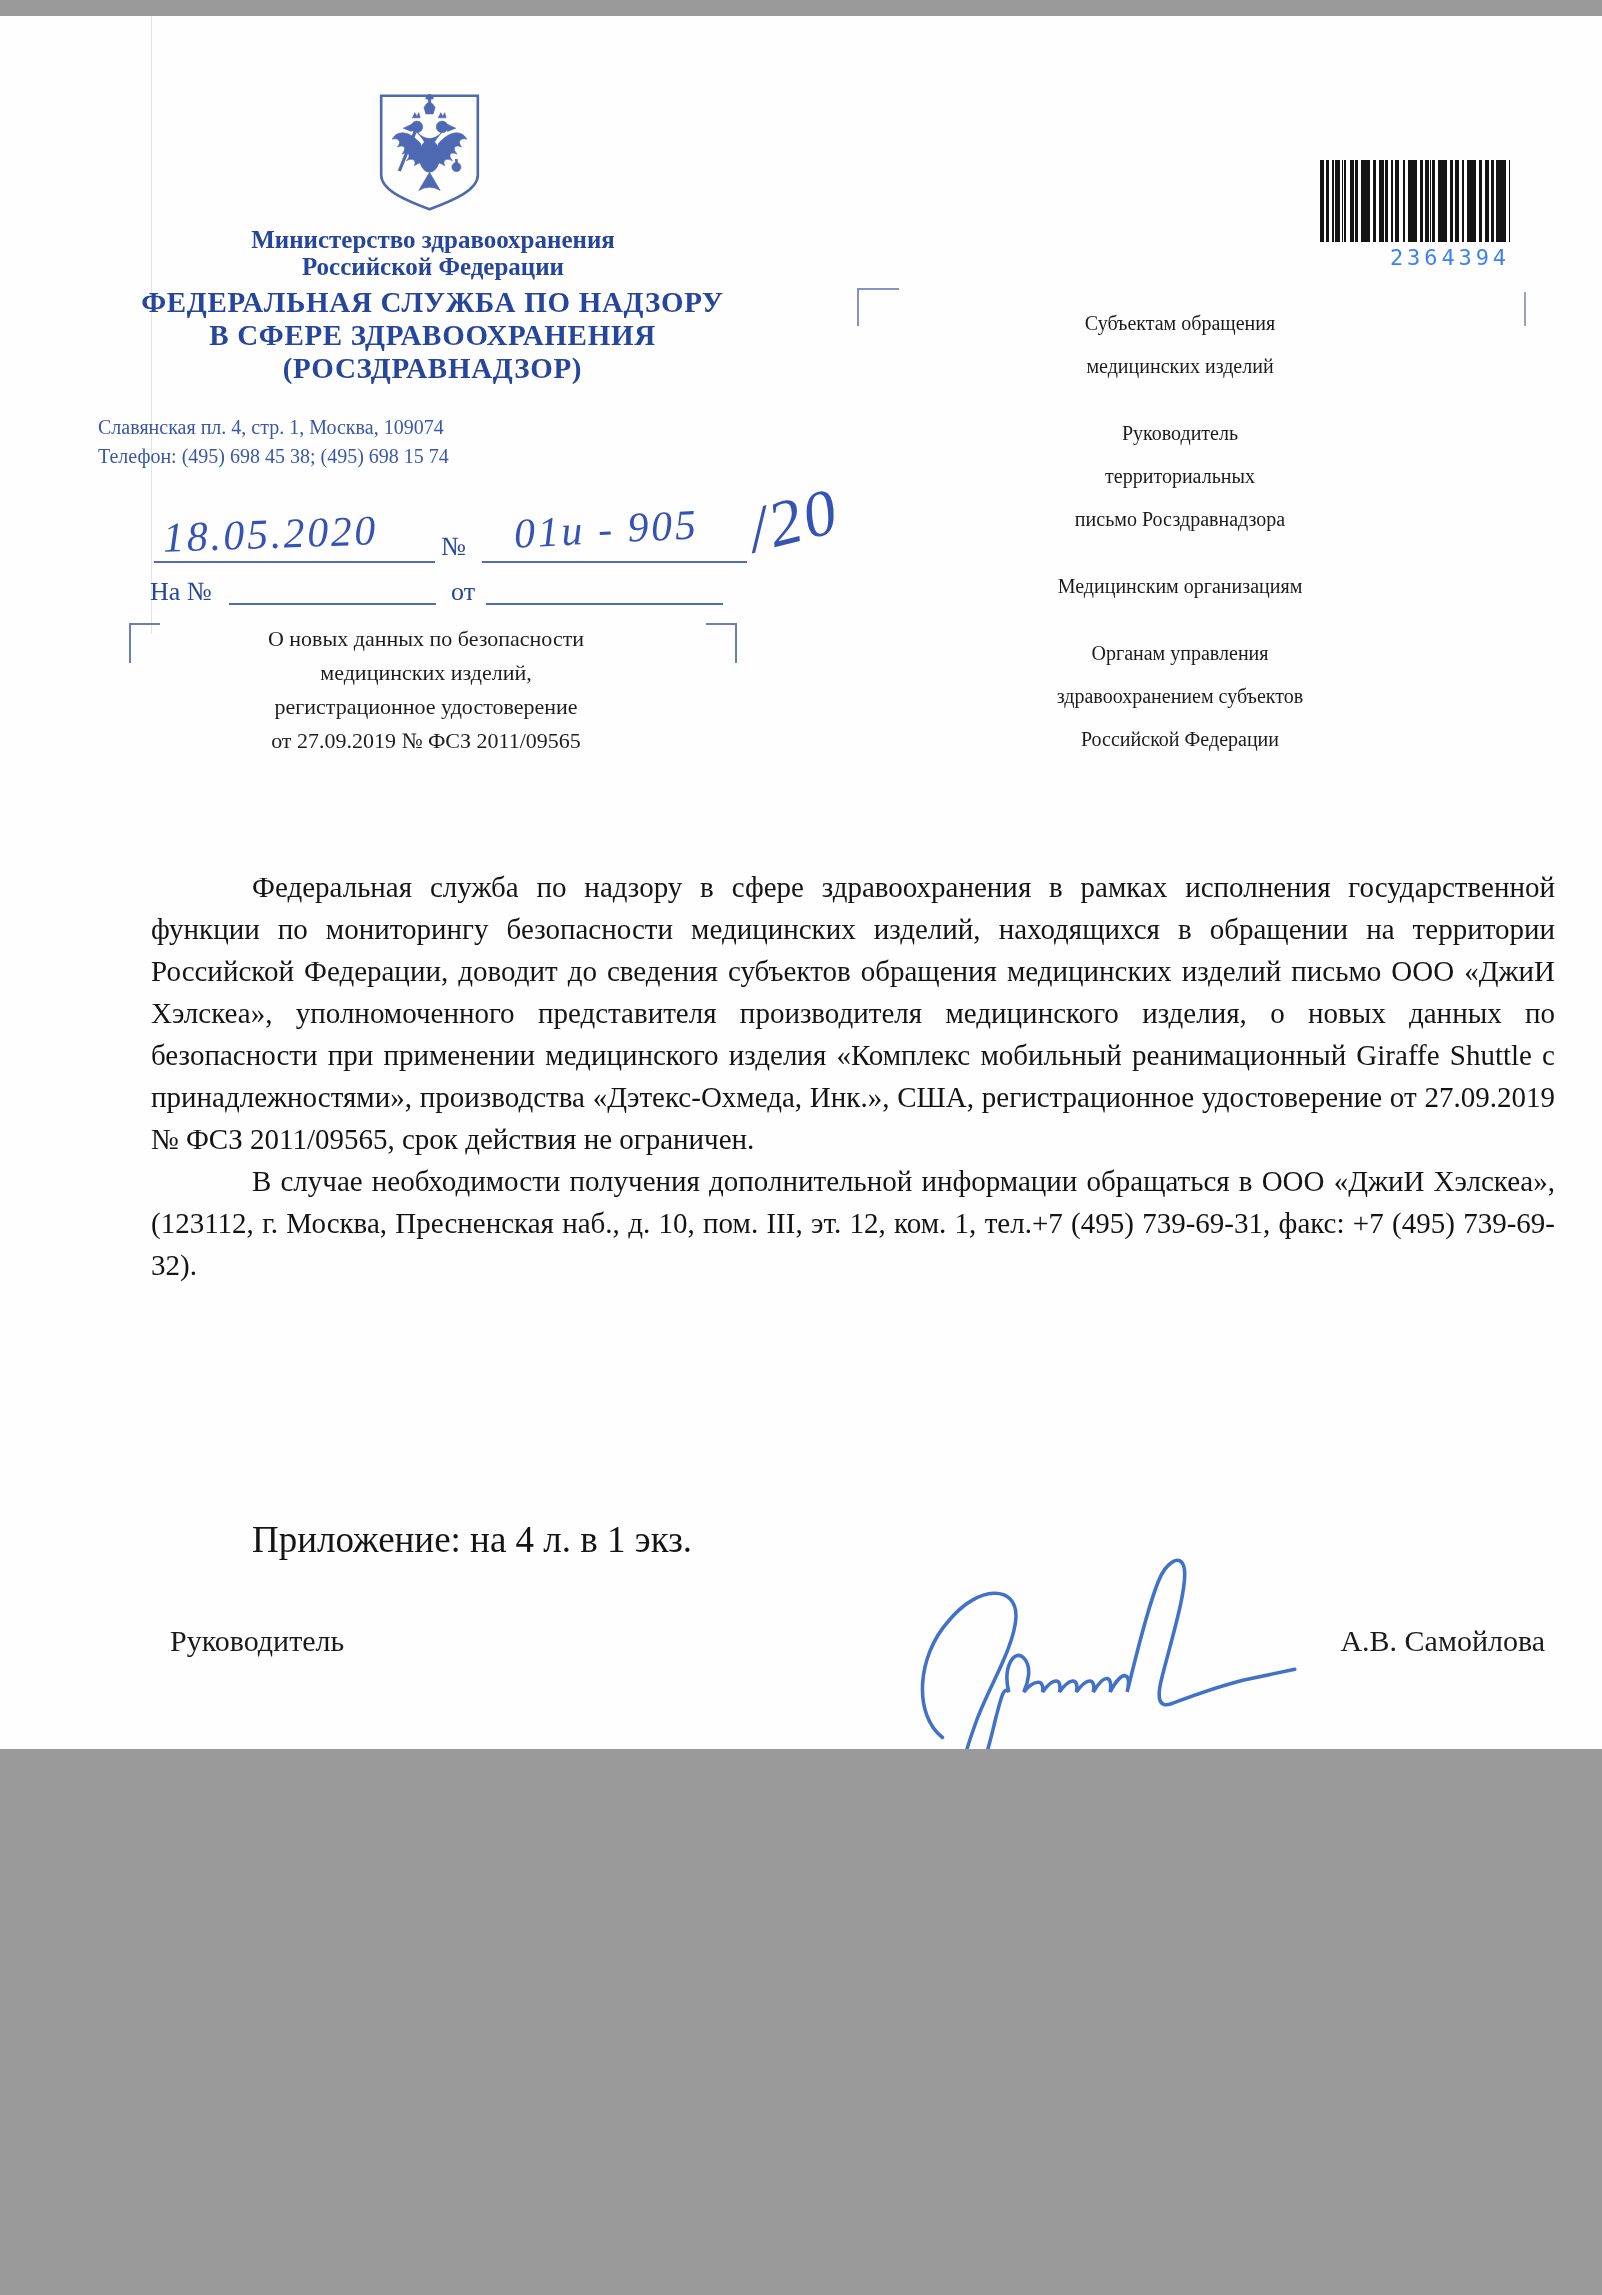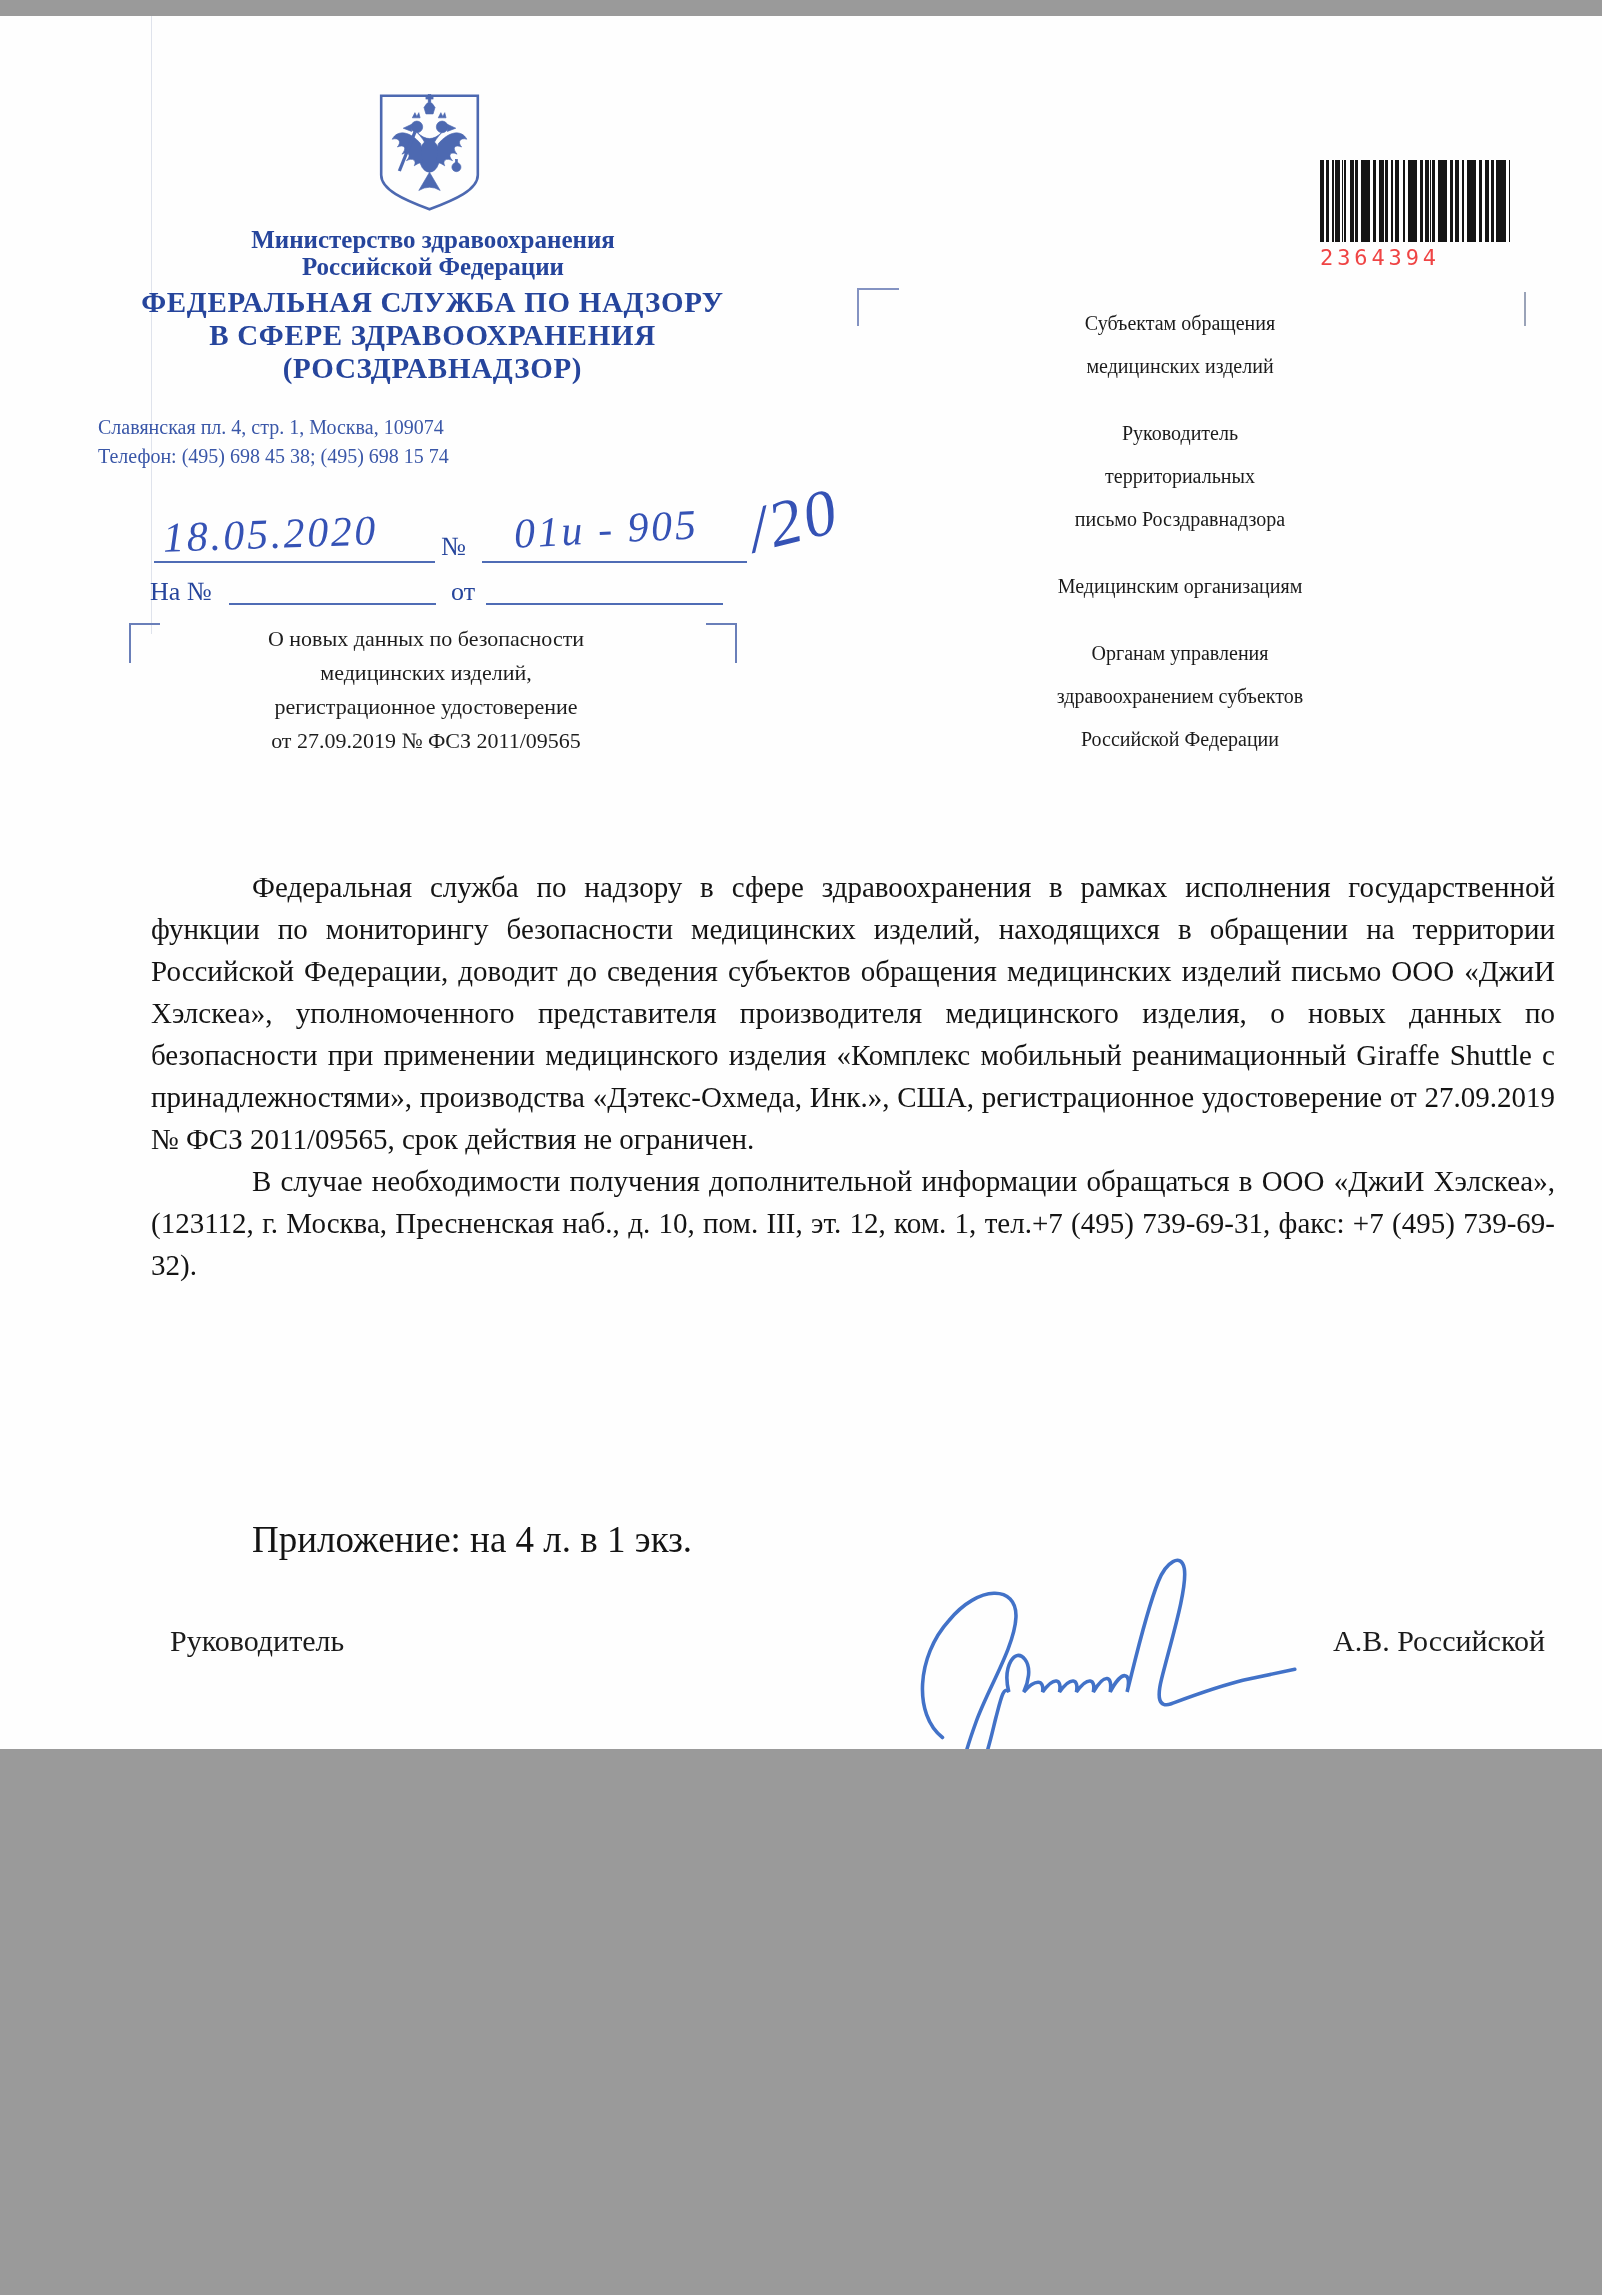--- a/index.html
+++ b/index.html
@@ -54,22 +54,22 @@
   .tick-right { left:1524px; top:276px; width:0; height:34px; border-left:2px solid #9aa3b8; }
   
   .barcode-bars {
     left:1320px; top:144px; width:190px; height:82px;
     background-image:
       repeating-linear-gradient(90deg,#141414 0 2.6px, transparent 2.6px 5.9px),
       repeating-linear-gradient(90deg,#141414 0 3.9px, transparent 3.9px 15px),
       repeating-linear-gradient(90deg,#141414 0 1.3px, transparent 1.3px 22px);
   }
   .barcode-number {
-    left:1320px; top:229px; width:190px; text-align:left;
-    font-family:"DejaVu Sans Mono", monospace; font-size:22px; letter-spacing:3.9px; color:#ef4444;
+    left:1320px; top:229px; width:190px; text-align:right;
+    font-family:"DejaVu Sans Mono", monospace; font-size:22px; letter-spacing:3.9px; color:#3b82f6;
   }
   
   .recipients {
     left:910px; top:286px; width:540px; text-align:center;
     font-size:20px; line-height:43px; color:#1b1b1b;
   }
   .recipient-group { margin-bottom:24px; }
   
   .body-text {
     left:151px; top:850px; width:1404px;
@@ -182,16 +182,16 @@
   <svg class="abs signature-svg" viewBox="0 0 720 400">
     <path d="M70,330 C25,295 30,205 80,150 C125,95 185,95 183,145 C181,190 140,255 122,305
              C104,355 92,392 112,392 C132,392 142,340 152,300 C160,270 164,250 172,260
              C162,220 182,190 197,210 C207,223 202,245 195,260
              C212,240 227,240 224,260 C242,235 254,240 250,260 C268,235 280,240 276,260
              C294,235 306,240 302,260 C320,230 332,235 328,260 C346,225 362,228 354,260
              C362,230 382,140 402,90 C414,60 437,45 442,70 C447,100 422,180 407,240
              C400,268 402,285 422,278 C452,267 492,252 532,242 L612,225" stroke="#4272c8" stroke-width="5.5" fill="none" stroke-linecap="round"></path>
     <path d="M112,392 C100,430 110,400 104,415" stroke="#4272c8" stroke-width="5" fill="none" stroke-linecap="round"></path>
   </svg>
-  <div class="abs sig-name">А.В. Российской</div>
+  <div class="abs sig-name">А.В. Самойлова</div>
 
 </div>
 
 
 </body></html>

